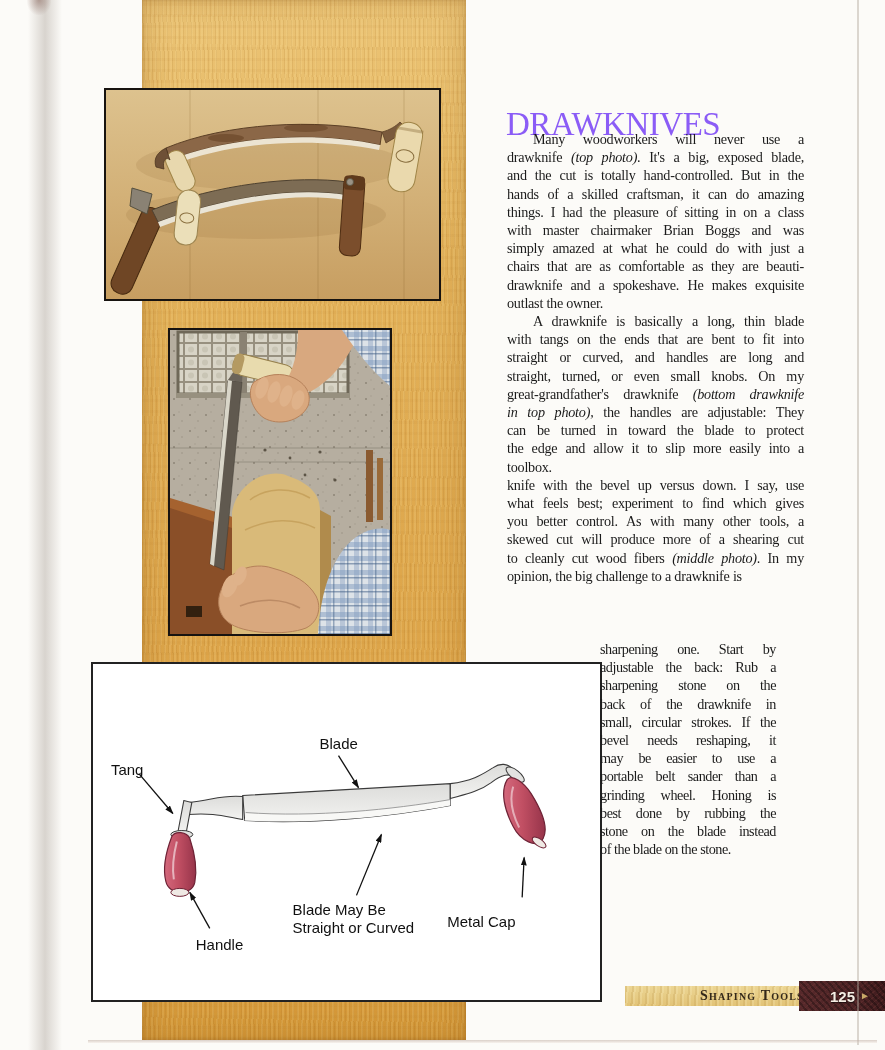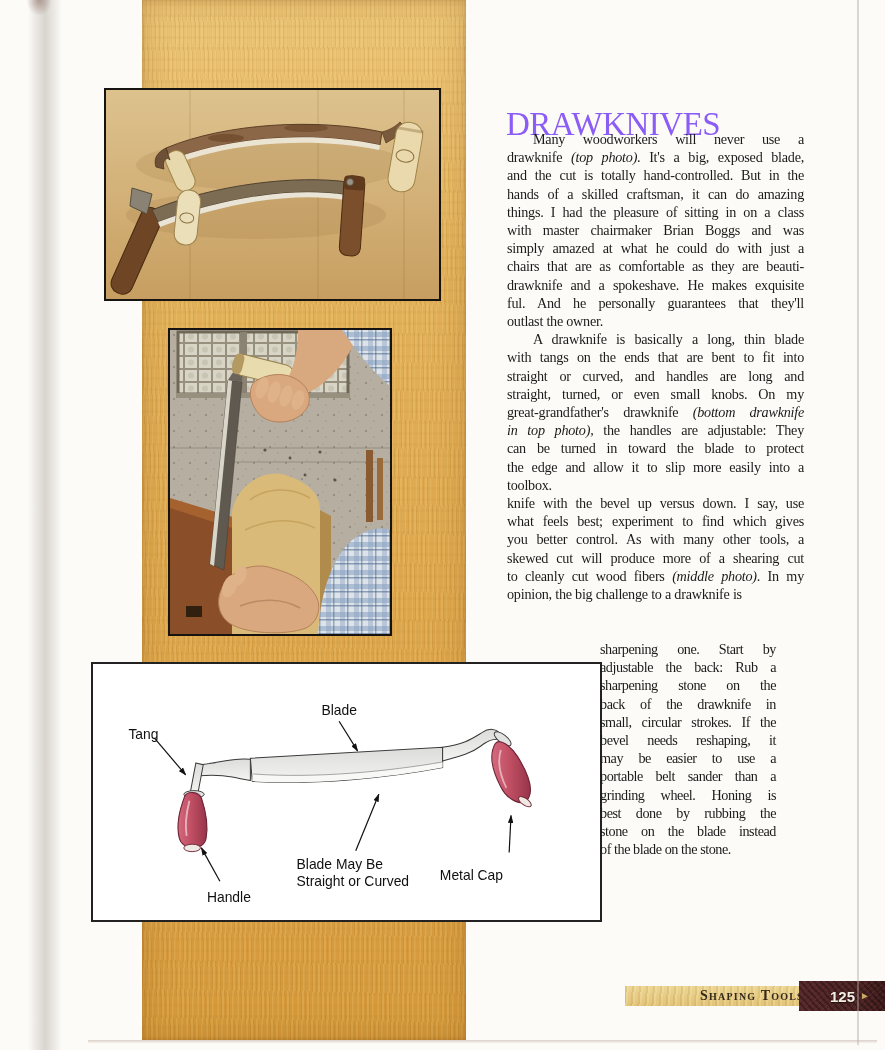--- a/index.html
+++ b/index.html
@@ -15,21 +15,21 @@
     background:
       repeating-linear-gradient(92deg,rgba(255,236,172,.14) 0 2px,rgba(0,0,0,0) 2px 5px),
       repeating-linear-gradient(88deg,rgba(155,100,25,.13) 0 1px,rgba(0,0,0,0) 1px 4px),
       repeating-linear-gradient(0deg,rgba(180,120,40,.07) 0 3px,rgba(0,0,0,0) 3px 11px),
       linear-gradient(180deg,#ecc577 0%,#e3b25a 25%,#dea74c 55%,#d99d41 85%,#d49838 100%);
     box-shadow:inset 0 0 32px rgba(140,85,20,.28), inset 0 0 4px rgba(120,70,15,.35);}
   .photo{position:absolute;border:2px solid #171310;background:#d3b178;}
   .photo svg{display:block;width:100%;height:100%;}
   #top-photo{left:104px;top:88px;width:337px;height:213px;box-sizing:border-box;}
   #middle-photo{left:168px;top:328px;width:224px;height:308px;box-sizing:border-box;}
-  #diagram{position:absolute;left:91px;top:662px;width:511px;height:260px;box-sizing:border-box;
+  #diagram{position:absolute;left:91px;top:662px;width:511px;height:340px;box-sizing:border-box;
     border:2px solid #222;background:#ffffff;}
   #diagram svg{display:block;width:100%;height:100%;font-family:"Liberation Sans",sans-serif;}
   
   .title{position:absolute;left:506px;top:84px;font-size:33px;letter-spacing:-.5px;
     font-weight:400;color:#8b5cf6;}
   .col{position:absolute;font-size:14.2px;line-height:18.2px;}
   .col-wide{left:507px;top:130px;width:297px;letter-spacing:-.25px;}
   .col-narrow{left:600px;top:640px;width:176px;letter-spacing:-.45px;}
   .tl{white-space:nowrap;text-align:justify;text-align-last:justify;}
   .tl.end{text-align-last:left;}
@@ -251,21 +251,20 @@
   <div class="col col-wide">
       <div class="tl ind"><span>Many woodworkers will never use a</span></div>
       <div class="tl"><span>drawknife </span><span class="it">(top photo)</span><span>. It's a big, exposed blade,</span></div>
       <div class="tl"><span>and the cut is totally hand-controlled. But in the</span></div>
       <div class="tl"><span>hands of a skilled craftsman, it can do amazing</span></div>
       <div class="tl"><span>things. I had the pleasure of sitting in on a class</span></div>
       <div class="tl"><span>with master chairmaker Brian Boggs and was</span></div>
       <div class="tl"><span>simply amazed at what he could do with just a</span></div>
       <div class="tl"><span>chairs that are as comfortable as they are beauti-</span></div>
       <div class="tl"><span>drawknife and a spokeshave. He makes exquisite</span></div>
-      <div class="tl"><span>ful. And he personally guarantees that they'll</span></div>
       <div class="tl end"><span>outlast the owner.</span></div>
       <div class="tl ind"><span>A drawknife is basically a long, thin blade</span></div>
       <div class="tl"><span>with tangs on the ends that are bent to fit into</span></div>
       <div class="tl"><span>straight or curved, and handles are long and</span></div>
       <div class="tl"><span>straight, turned, or even small knobs. On my</span></div>
       <div class="tl"><span>great-grandfather's drawknife </span><span class="it">(bottom drawknife</span></div>
       <div class="tl"><span class="it">in top photo),</span><span> the handles are adjustable: They</span></div>
       <div class="tl"><span>can be turned in toward the blade to protect</span></div>
       <div class="tl"><span>the edge and allow it to slip more easily into a</span></div>
       <div class="tl end"><span>toolbox.</span></div>

